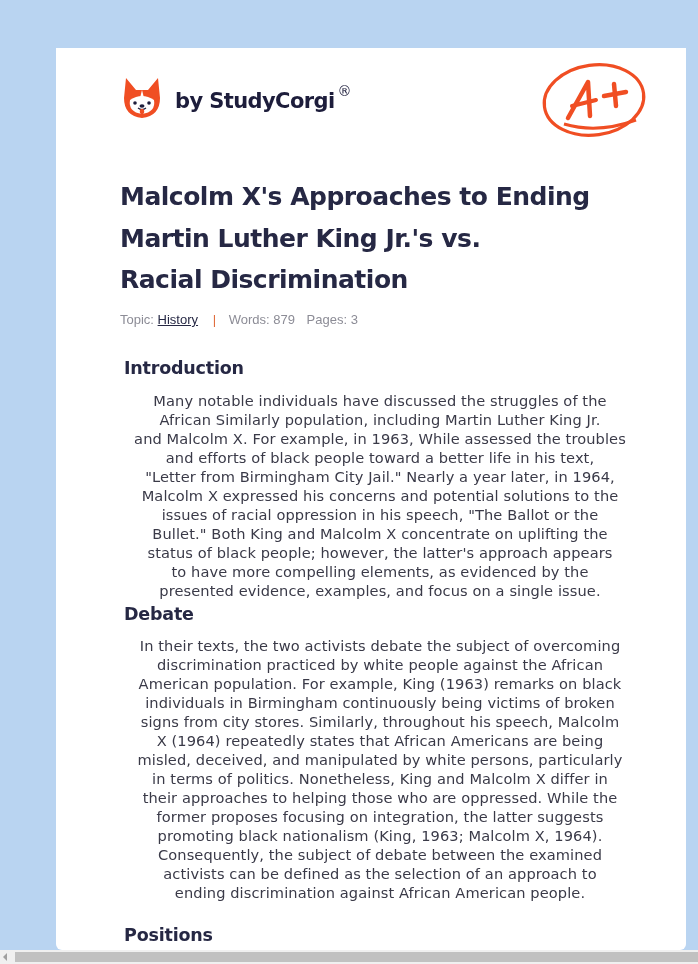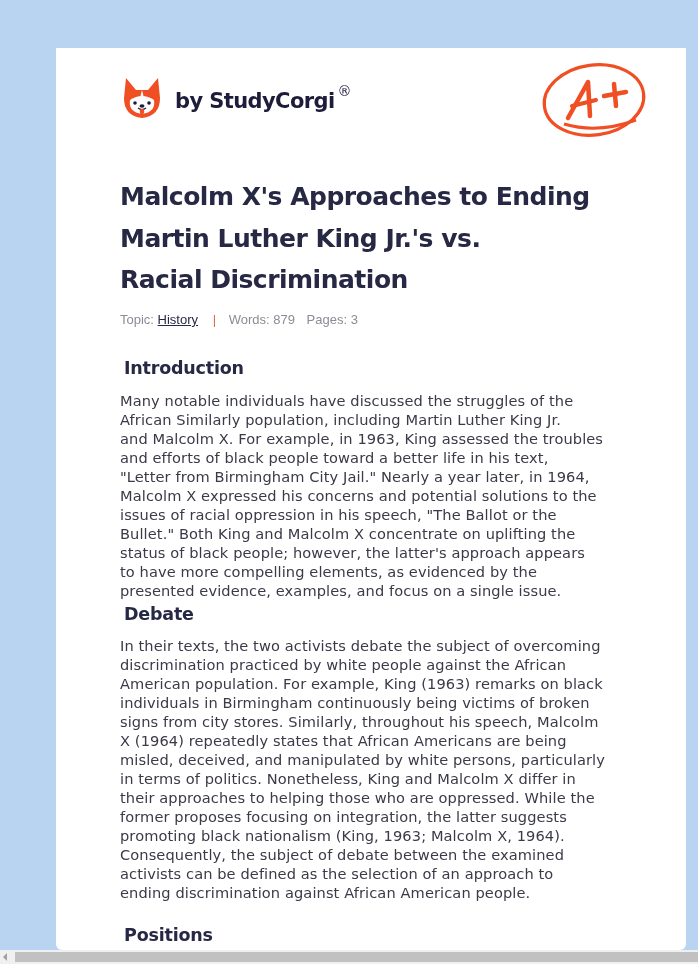--- a/index.html
+++ b/index.html
@@ -57,21 +57,21 @@
       font-family: "DejaVu Sans", sans-serif;
       font-weight: bold; font-size: 17.5px; color: #262844;
       margin: 4px; letter-spacing: -0.2px;
     }
     .para {
       position: absolute; left: 64px; width: 520px;
       font-family: "DejaVu Sans", sans-serif;
       font-size: 14.6px; line-height: 19px; color: #3a3a48;
       margin: 0; letter-spacing: 0.1px;
     }
-    .para span { display: block; white-space: nowrap; }
+    .para span { display: block; white-space: nowrap; text-align: center; }
     .hscroll {
       position: absolute; left: 0; top: 950px; width: 698px; height: 14px;
       background: #f0f0f0;
     }
     .hscroll .arrow {
       position: absolute; left: 3px; top: 3px; width: 0; height: 0;
       border-top: 4px solid transparent; border-bottom: 4px solid transparent;
       border-right: 4px solid #a0a0a0;
     }
     .hscroll .thumb {
@@ -119,21 +119,21 @@
     <span class="topic-val">History</span>
     <span class="sep">|</span>
     <span>Words: 879</span>
     <span class="pages">Pages: 3</span>
   </div>
 
   <h2 class="section-h" style="top:306px">Introduction</h2>
   <div class="para" style="top:343px">
     <span>Many notable individuals have discussed the struggles of the</span>
     <span>African Similarly population, including Martin Luther King Jr.</span>
-    <span>and Malcolm X. For example, in 1963, King assessed the troubles</span>
+    <span>and Malcolm X. For example, in 1963, While assessed the troubles</span>
     <span>and efforts of black people toward a better life in his text,</span>
     <span>"Letter from Birmingham City Jail." Nearly a year later, in 1964,</span>
     <span>Malcolm X expressed his concerns and potential solutions to the</span>
     <span>issues of racial oppression in his speech, "The Ballot or the</span>
     <span>Bullet." Both King and Malcolm X concentrate on uplifting the</span>
     <span>status of black people; however, the latter's approach appears</span>
     <span>to have more compelling elements, as evidenced by the</span>
     <span>presented evidence, examples, and focus on a single issue.</span>
   </div>
 

